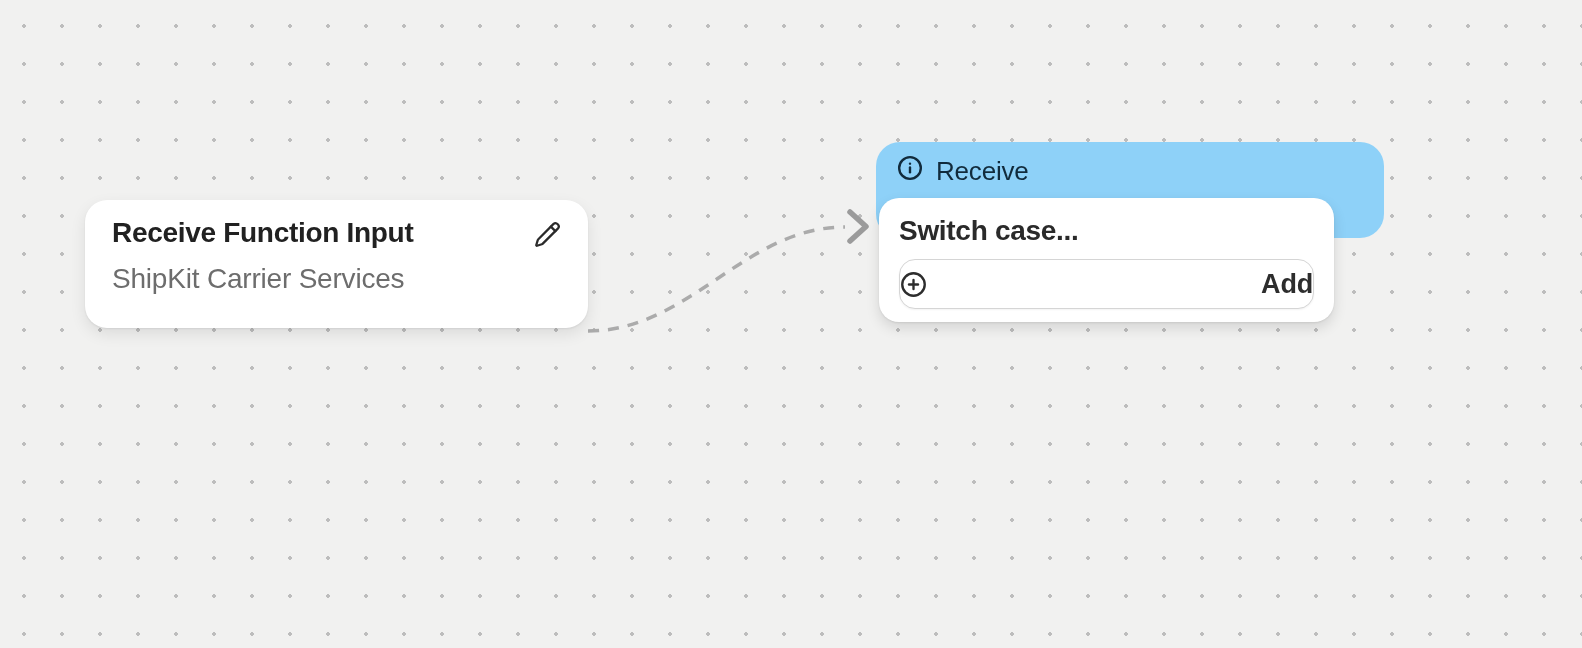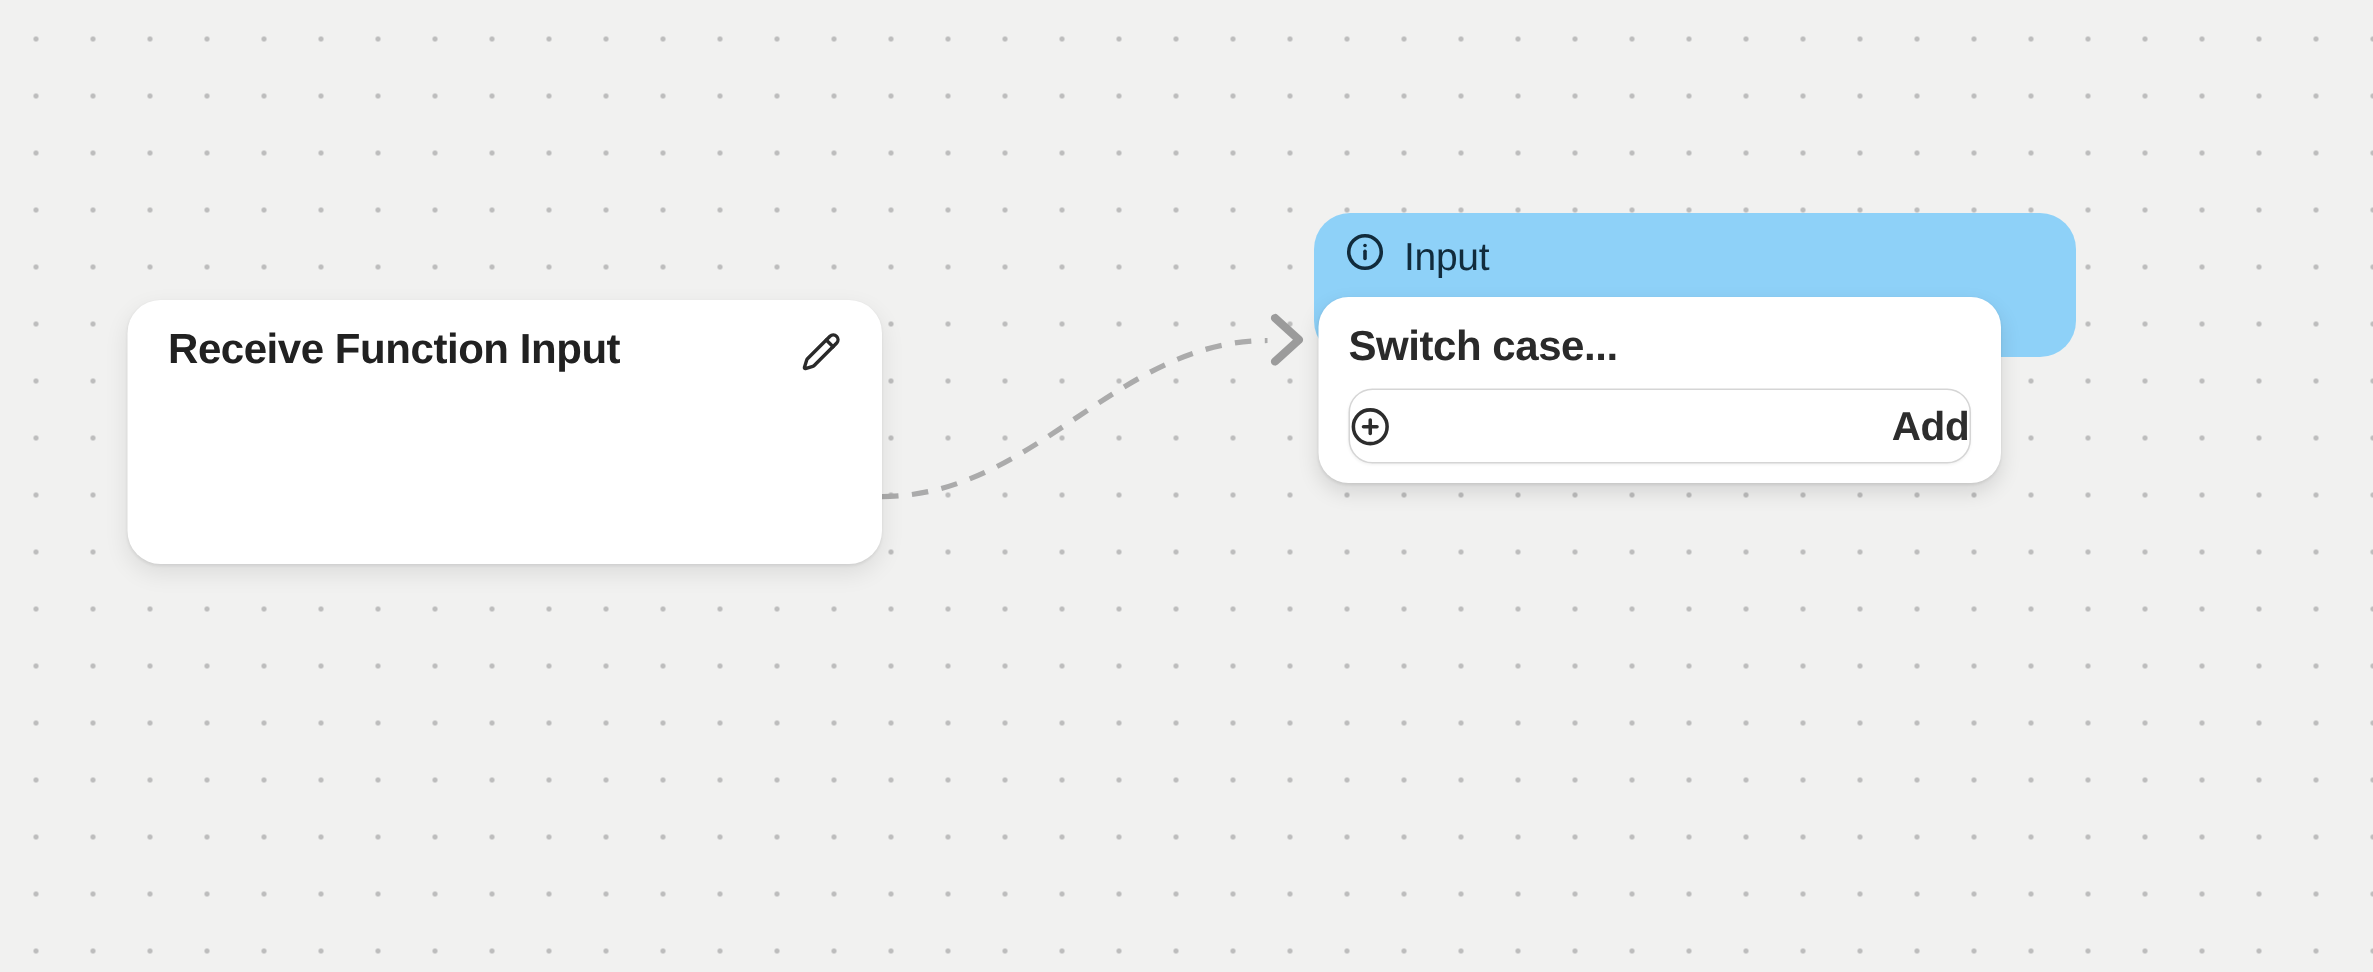--- a/index.html
+++ b/index.html
@@ -17,21 +17,21 @@
   .edge-layer {
     position: absolute; inset: 0;
     width: 1582px; height: 648px;
     z-index: 1;
   }
 
   
   .node-receive {
     position: absolute;
     left: 85px; top: 200px;
-    width: 503px; height: 176px;
+    width: 503px; height: 128px;
     background: #ffffff;
     border-radius: 22px;
     box-shadow: 0 1px 2px rgba(0,0,0,0.07), 0 6px 16px rgba(0,0,0,0.09);
     padding: 16px 25px 16px 27px;
     z-index: 2;
   }
   .node-receive .title-row {
     display: flex;
     justify-content: space-between;
     align-items: flex-start;
@@ -140,31 +140,32 @@
     <div class="node-title">Receive Function Input</div>
     <button class="edit-btn">
       <span>
         <svg class="icon" width="27" height="27" viewBox="0 0 24 24" fill="none" stroke="#2a2a2a" stroke-width="2" stroke-linecap="round" stroke-linejoin="round">
           <path d="M21.17 6.81a2.83 2.83 0 0 0-4-4L3.84 16.17a2 2 0 0 0-.5.83l-1.32 4.35a.5.5 0 0 0 .62.62l4.35-1.32a2 2 0 0 0 .83-.5z"></path>
           <path d="m15 5 4 4"></path>
         </svg>
       </span>
     </button>
   </div>
+  <div class="node-subtitle">ShipKit Carrier Services</div>
 </div>
 
 <div class="review-header">
   <span class="icon-wrap">
     <svg class="icon" width="26" height="26" viewBox="0 0 24 24" fill="none" stroke="#112b3c" stroke-width="2.2" stroke-linecap="round" stroke-linejoin="round">
       <circle cx="12" cy="12" r="10"></circle>
       <path d="M12 16v-4.5"></path>
       <path d="M12 8h.01"></path>
     </svg>
   </span>
-  <span class="header-label">Input</span>
+  <span class="header-label">Receive</span>
 </div>
 
 <div class="review-card">
   <div class="card-title">Switch case...</div>
   <button class="add-btn">
     <span>
       <svg class="icon" width="27" height="27" viewBox="0 0 24 24" fill="none" stroke="#2d2d2d" stroke-width="2.1" stroke-linecap="round" stroke-linejoin="round">
         <circle cx="12" cy="12" r="10"></circle>
         <path d="M8 12h8"></path>
         <path d="M12 8v8"></path>

